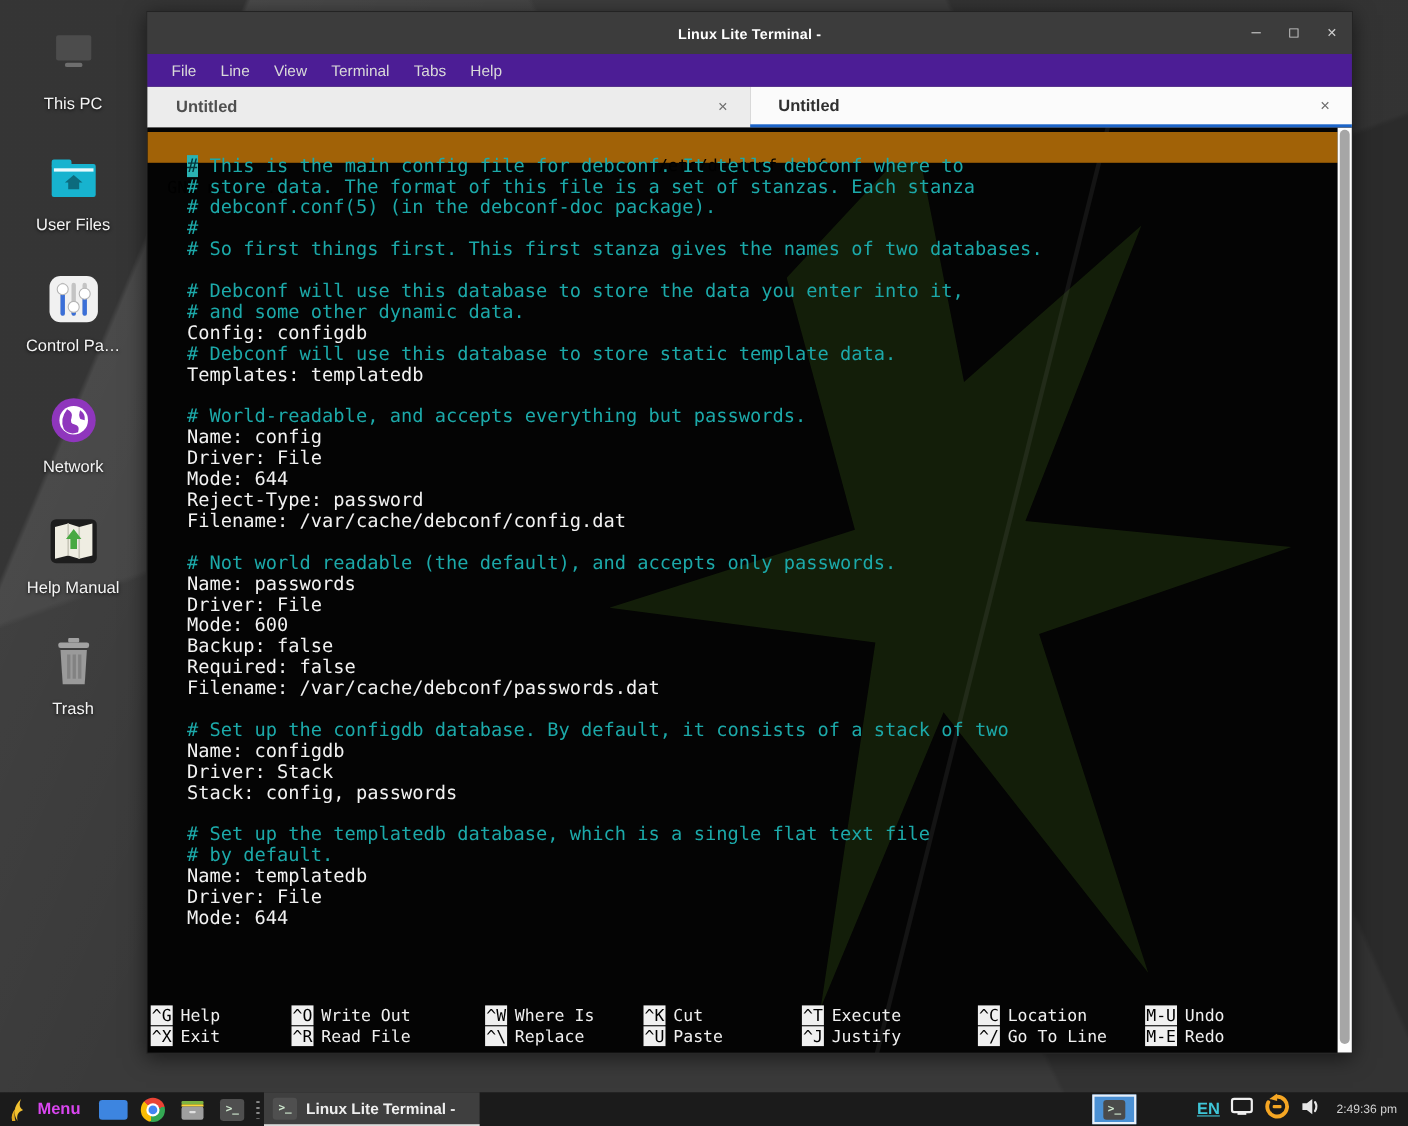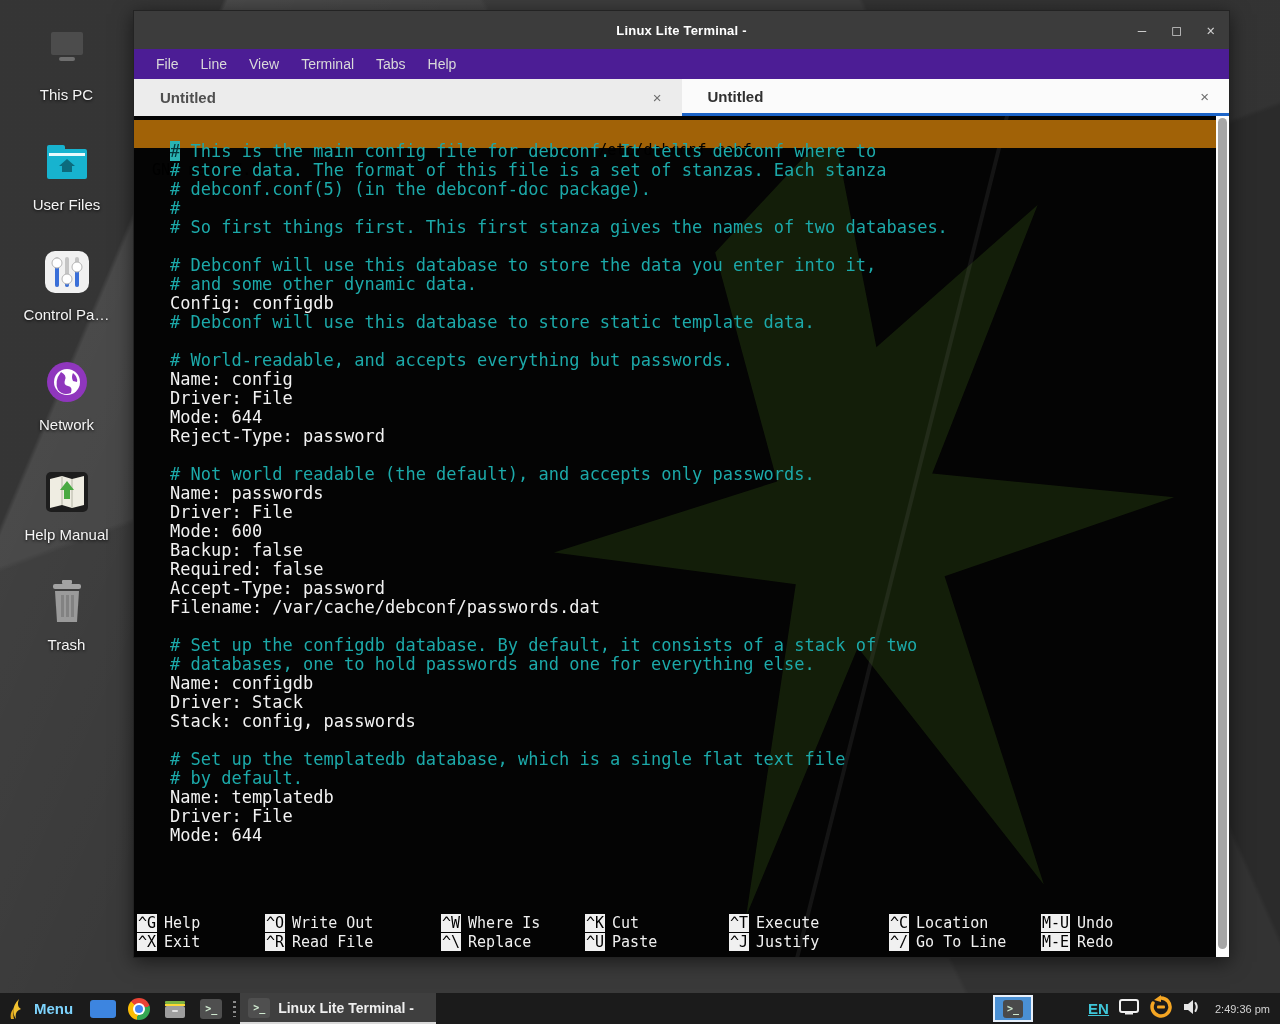--- a/index.html
+++ b/index.html
@@ -57,21 +57,21 @@
   .sc-item { font-size:15px; line-height:19px; white-space:pre; }
   .sc-key { background:#f0f0f0; color:#000; padding:0 1px; }
   .sc-label { color:#f0f0f0; margin-left:7px; }
   .term-scrollbar { position:absolute; right:0; top:0; bottom:0; width:13px; background:#fdfdfd; }
   .term-thumb { position:absolute; left:2px; right:2px; top:2px; bottom:8px; background:#a6a6a6; border-radius:5px; }
 
   
   .taskbar { position:absolute; left:0; bottom:0; width:1280px; height:31px; background:#1b1b1b; display:flex; align-items:center; z-index:5; }
   .tb-left { display:flex; align-items:center; height:100%; }
   .tb-logo { width:20px; height:22px; margin-left:7px; }
-  .tb-menu-label { color:#7dd3fc; font-size:15px; font-weight:bold; margin-left:7px; margin-right:12px; }
+  .tb-menu-label { color:#d946ef; font-size:15px; font-weight:bold; margin-left:7px; margin-right:12px; }
   .tb-ico { width:26px; height:26px; margin:0 5px; display:flex; align-items:center; justify-content:center; cursor:pointer; }
   .show-desktop { width:26px; height:18px; background:#3d85e0; border-radius:3px; }
   .chrome { width:22px; height:22px; border-radius:50%;
     background:conic-gradient(from -45deg, #ea4335 0 33%, #34a853 33% 66%, #fbbc05 66% 100%); position:relative; }
   .chrome::before { content:""; position:absolute; left:5px; top:5px; width:12px; height:12px; border-radius:50%; background:#fff; }
   .chrome::after { content:""; position:absolute; left:7px; top:7px; width:8px; height:8px; border-radius:50%; background:#4285f4; }
   .term-mini { width:22px; height:20px; background:#4f4f4f; border-radius:3px; color:#cfe8cf; font-family:"DejaVu Sans Mono", monospace; font-size:10px; font-weight:bold; display:flex; align-items:center; justify-content:center; }
   .tb-sep { width:3px; height:16px; margin:0 4px; background:repeating-linear-gradient(#8a8a8a 0 2px, transparent 2px 5px); }
   .task-button { height:100%; display:flex; align-items:center; background:#3f3f3f; border-bottom:2px solid #d9d9d9; padding:0 14px 0 8px; min-width:196px; cursor:pointer; }
   .task-button .t-lbl { color:#eeeeee; font-size:14px; font-weight:bold; margin-left:8px; white-space:nowrap; }
@@ -200,38 +200,38 @@
         <div class="tline comment"><span class="cursor">#</span> This is the main config file for debconf. It tells debconf where to</div>
         <div class="tline comment"># store data. The format of this file is a set of stanzas. Each stanza</div>
         <div class="tline comment"># debconf.conf(5) (in the debconf-doc package).</div>
         <div class="tline comment">#</div>
         <div class="tline comment"># So first things first. This first stanza gives the names of two databases.</div>
         <div class="tline plain"> </div>
         <div class="tline comment"># Debconf will use this database to store the data you enter into it,</div>
         <div class="tline comment"># and some other dynamic data.</div>
         <div class="tline plain">Config: configdb</div>
         <div class="tline comment"># Debconf will use this database to store static template data.</div>
+        <div class="tline plain">Templates: templatedb</div>
         <div class="tline plain"> </div>
         <div class="tline comment"># World-readable, and accepts everything but passwords.</div>
         <div class="tline plain">Name: config</div>
         <div class="tline plain">Driver: File</div>
         <div class="tline plain">Mode: 644</div>
         <div class="tline plain">Reject-Type: password</div>
+        <div class="tline plain">Filename: /var/cache/debconf/config.dat</div>
         <div class="tline plain"> </div>
         <div class="tline comment"># Not world readable (the default), and accepts only passwords.</div>
         <div class="tline plain">Name: passwords</div>
         <div class="tline plain">Driver: File</div>
         <div class="tline plain">Mode: 600</div>
         <div class="tline plain">Backup: false</div>
         <div class="tline plain">Required: false</div>
-        <div class="tline plain">Accept-Type: password</div>
         <div class="tline plain">Filename: /var/cache/debconf/passwords.dat</div>
         <div class="tline plain"> </div>
         <div class="tline comment"># Set up the configdb database. By default, it consists of a stack of two</div>
-        <div class="tline comment"># databases, one to hold passwords and one for everything else.</div>
         <div class="tline plain">Name: configdb</div>
         <div class="tline plain">Driver: Stack</div>
         <div class="tline plain">Stack: config, passwords</div>
         <div class="tline plain"> </div>
         <div class="tline comment"># Set up the templatedb database, which is a single flat text file</div>
         <div class="tline comment"># by default.</div>
         <div class="tline plain">Name: templatedb</div>
         <div class="tline plain">Driver: File</div>
         <div class="tline plain">Mode: 644</div>
       </div>

